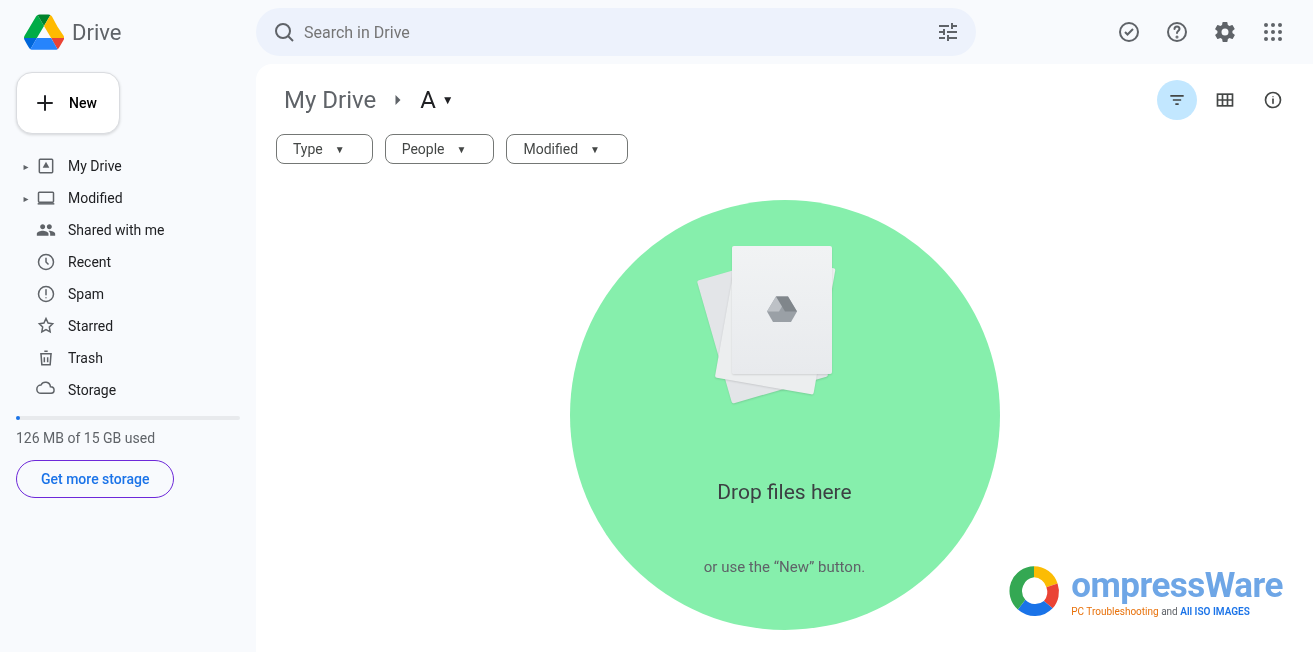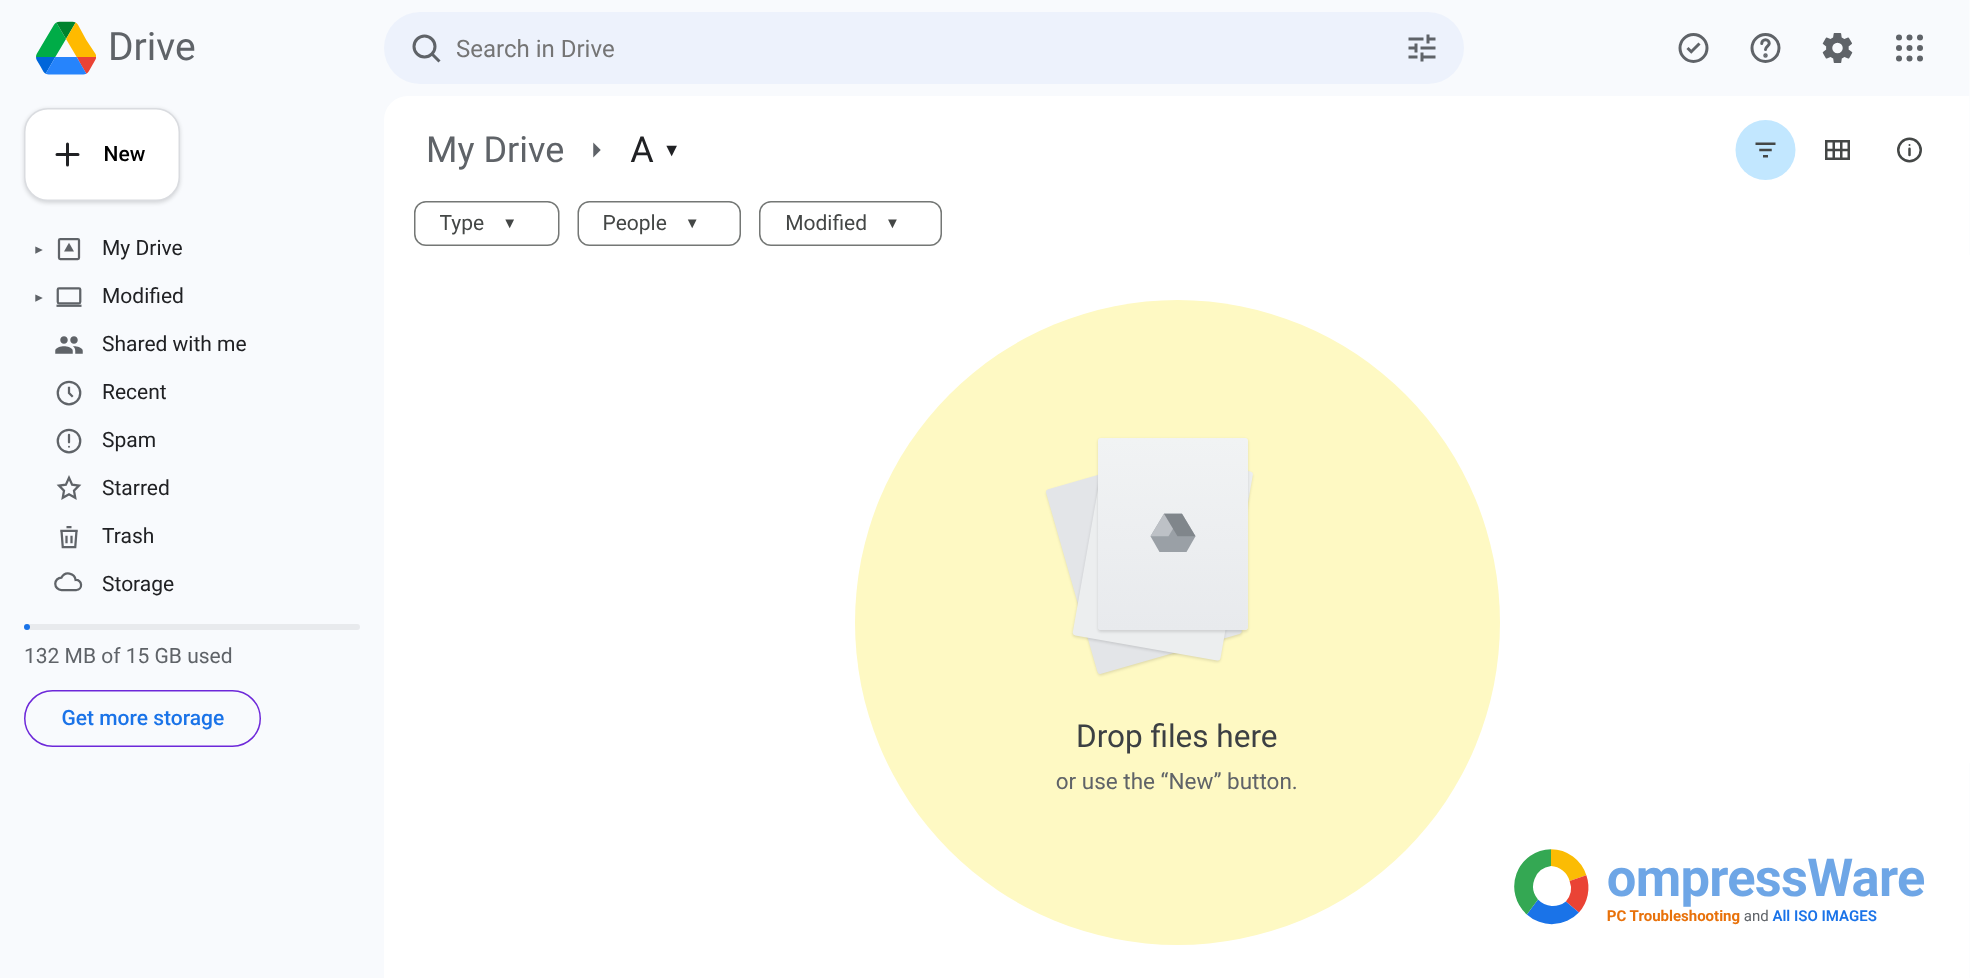--- a/index.html
+++ b/index.html
@@ -1,20 +1,20 @@
 <!DOCTYPE html>
 <html><head>
 <meta charset="utf-8">
 <style>
 * { box-sizing: border-box; margin: 0; padding: 0; font-family: 'Google Sans', Roboto, Arial, sans-serif; }
 body { background: #f8fafd; width: 1313px; height: 652px; overflow: hidden; color: #202124; }
 .header { display: flex; align-items: center; height: 64px; padding: 0 16px; }
 .logo-area { display: flex; align-items: center; width: 240px; gap: 8px; padding-left: 8px; }
 .logo-icon svg { width: 40px; height: 40px; display: block; }
-.logo-text { font-size: 26px; color: #5f6368; }
+.logo-text { font-size: 22px; color: #5f6368; }
 .search-bar { flex: 1; max-width: 720px; height: 48px; background: #edf2fc; border-radius: 24px; display: flex; align-items: center; padding: 0 8px; }
 .search-bar .icon { width: 40px; height: 40px; display: flex; align-items: center; justify-content: center; color: #5f6368; }
 .search-bar input { flex: 1; border: none; background: transparent; font-size: 16px; color: #5f6368; outline: none; }
 .header-right { display: flex; align-items: center; gap: 8px; margin-left: auto; padding-right: 4px; }
 .hdr-btn { width: 40px; height: 40px; display: flex; align-items: center; justify-content: center; border-radius: 50%; cursor: pointer; color: #5f6368; }
 .body { display: flex; height: 588px; }
 .sidebar { width: 256px; padding: 8px 16px 0 16px; }
 .new-btn { background: #fff; border: 1px solid #dadce0; border-radius: 16px; box-shadow: 0 1px 3px rgba(0,0,0,0.15); padding: 18px 22px 18px 16px; display: inline-flex; align-items: center; gap: 12px; font-size: 14px; font-weight: 500; cursor: pointer; margin-bottom: 16px; }
 .new-btn svg { width: 24px; height: 24px; }
 .nav-list { list-style: none; }
@@ -31,32 +31,32 @@
 .bc-item { font-size: 24px; color: #5f6368; padding: 4px 8px; border-radius: 16px; cursor: pointer; }
 .bc-item.current { color: #202124; display: inline-flex; align-items: center; gap: 6px; }
 .bc-sep { color: #5f6368; padding: 0 4px; }
 .bc-actions { margin-left: auto; display: flex; align-items: center; gap: 8px; }
 .bc-btn { width: 40px; height: 40px; border-radius: 20px; display: flex; align-items: center; justify-content: center; cursor:pointer; color:#444746; }
 .bc-btn.active { background: #c2e7ff; }
 .filter-row { display: flex; gap: 12px; padding: 10px 0 16px 0; }
 .chip { border: 1px solid #747775; border-radius: 8px; padding: 6px 27px 6px 16px; font-size: 14px; color: #444746; display: inline-flex; align-items: center; gap: 12px; cursor: pointer; background: #fff; }
 .chip .dd { font-size: 10px; color: #444746; }
 .empty { display: flex; flex-direction: column; align-items: center; justify-content: center; padding-top: 20px; }
-.empty-circle { width: 430px; height: 430px; background: #fef9c3; border-radius: 50%; display: flex; flex-direction: column; align-items: center; justify-content: center; }
+.empty-circle { width: 430px; height: 430px; background: #86efac; border-radius: 50%; display: flex; flex-direction: column; align-items: center; justify-content: center; gap: 46px; }
 .empty-title { font-size: 21px; color: #3c4043; margin-top: 30px; }
 .empty-sub { font-size: 15px; color: #5f6368; margin-top: 8px; }
 .doc-stack { position: relative; width: 130px; height: 150px; }
 .doc { position: absolute; width: 100px; height: 128px; background: linear-gradient(#f1f3f4,#e8eaed); border-radius: 2px; box-shadow: 0 1px 2px rgba(0,0,0,.12); }
 .doc.a { transform: rotate(-16deg) translate(-10px,8px); background:#e3e5e8; }
 .doc.b { transform: rotate(10deg) translate(6px,4px); background:#eceeef;}
 .doc.c { transform: translate(12px,-8px); display:flex;align-items:center;justify-content:center; }
 .watermark { position: absolute; right: 30px; bottom: 30px; display: flex; align-items: center; gap: 6px; }
 .wm-text-main { font-size: 35px; font-weight: 700; color: #6ea6e6; letter-spacing: -0.5px; }
 .wm-sub { font-size: 10px; }
-.wm-sub .orange { color: #e8710a; font-weight: 700; }
+.wm-sub .orange { color: #e8710a; font-weight: 400; }
 .wm-sub .blue { color: #1a73e8; font-weight: 600; }
 .wm-sub .grey { color: #5f6368; }
 svg { display: block; }
 </style>
 </head>
 <body>
 
 <div class="header">
   <div class="logo-area">
     <span class="logo-icon">
@@ -208,21 +208,21 @@
               <path d="M6 16a5 5 0 010-10 6 6 0 0111.3 2A4 4 0 0118 16H6z"></path>
             </svg>
           </span>
         <span>Storage</span>
       </li>
     </ul>
 
     <div class="storage-bar">
       <div class="storage-bar-fill" style="width:2%"></div>
     </div>
-    <div class="storage-text">132 MB of 15 GB used</div>
+    <div class="storage-text">126 MB of 15 GB used</div>
     <button class="storage-btn">Get more storage</button>
   </aside>
 
   <main class="main">
     <div class="breadcrumb">
       <span class="bc-item">My Drive</span>
       <span class="bc-sep">
         <svg width="20" height="20" viewBox="0 0 24 24" fill="#5f6368">
             <path d="M9 6l6 6-6 6"></path>
           </svg>

